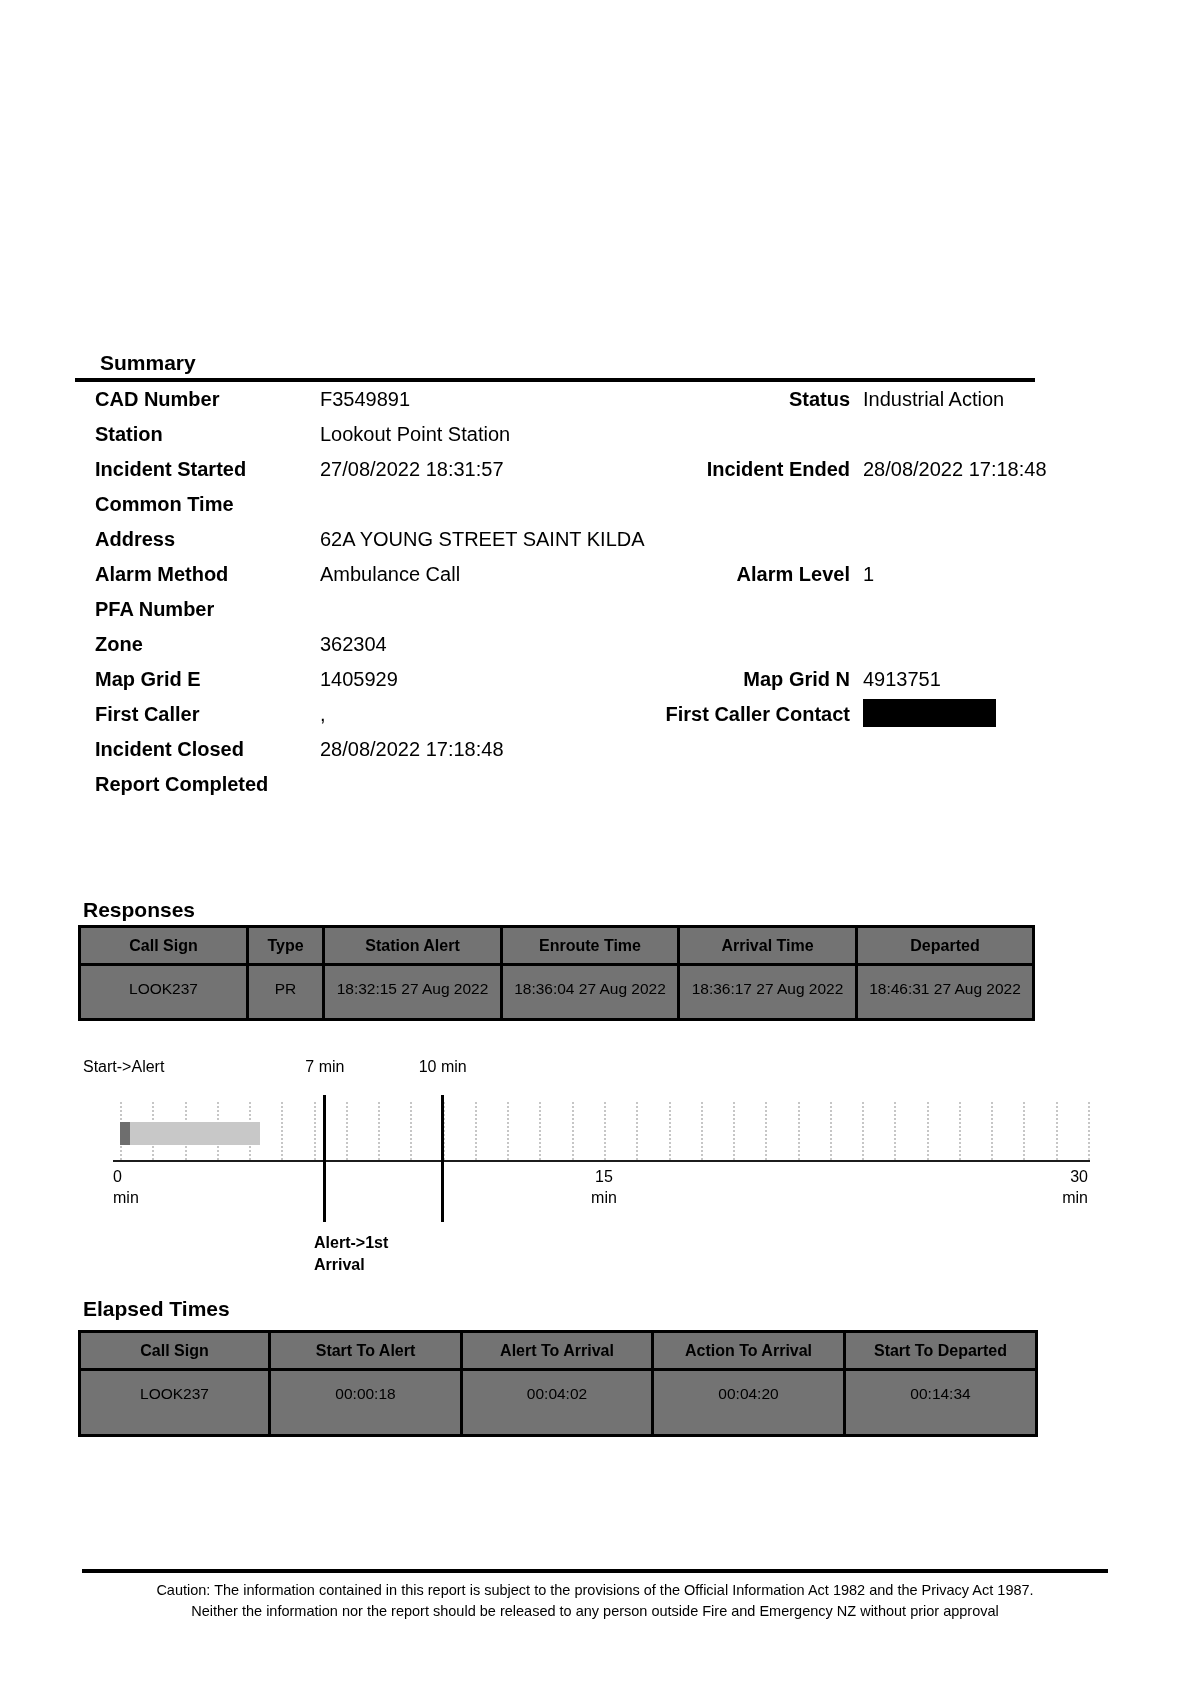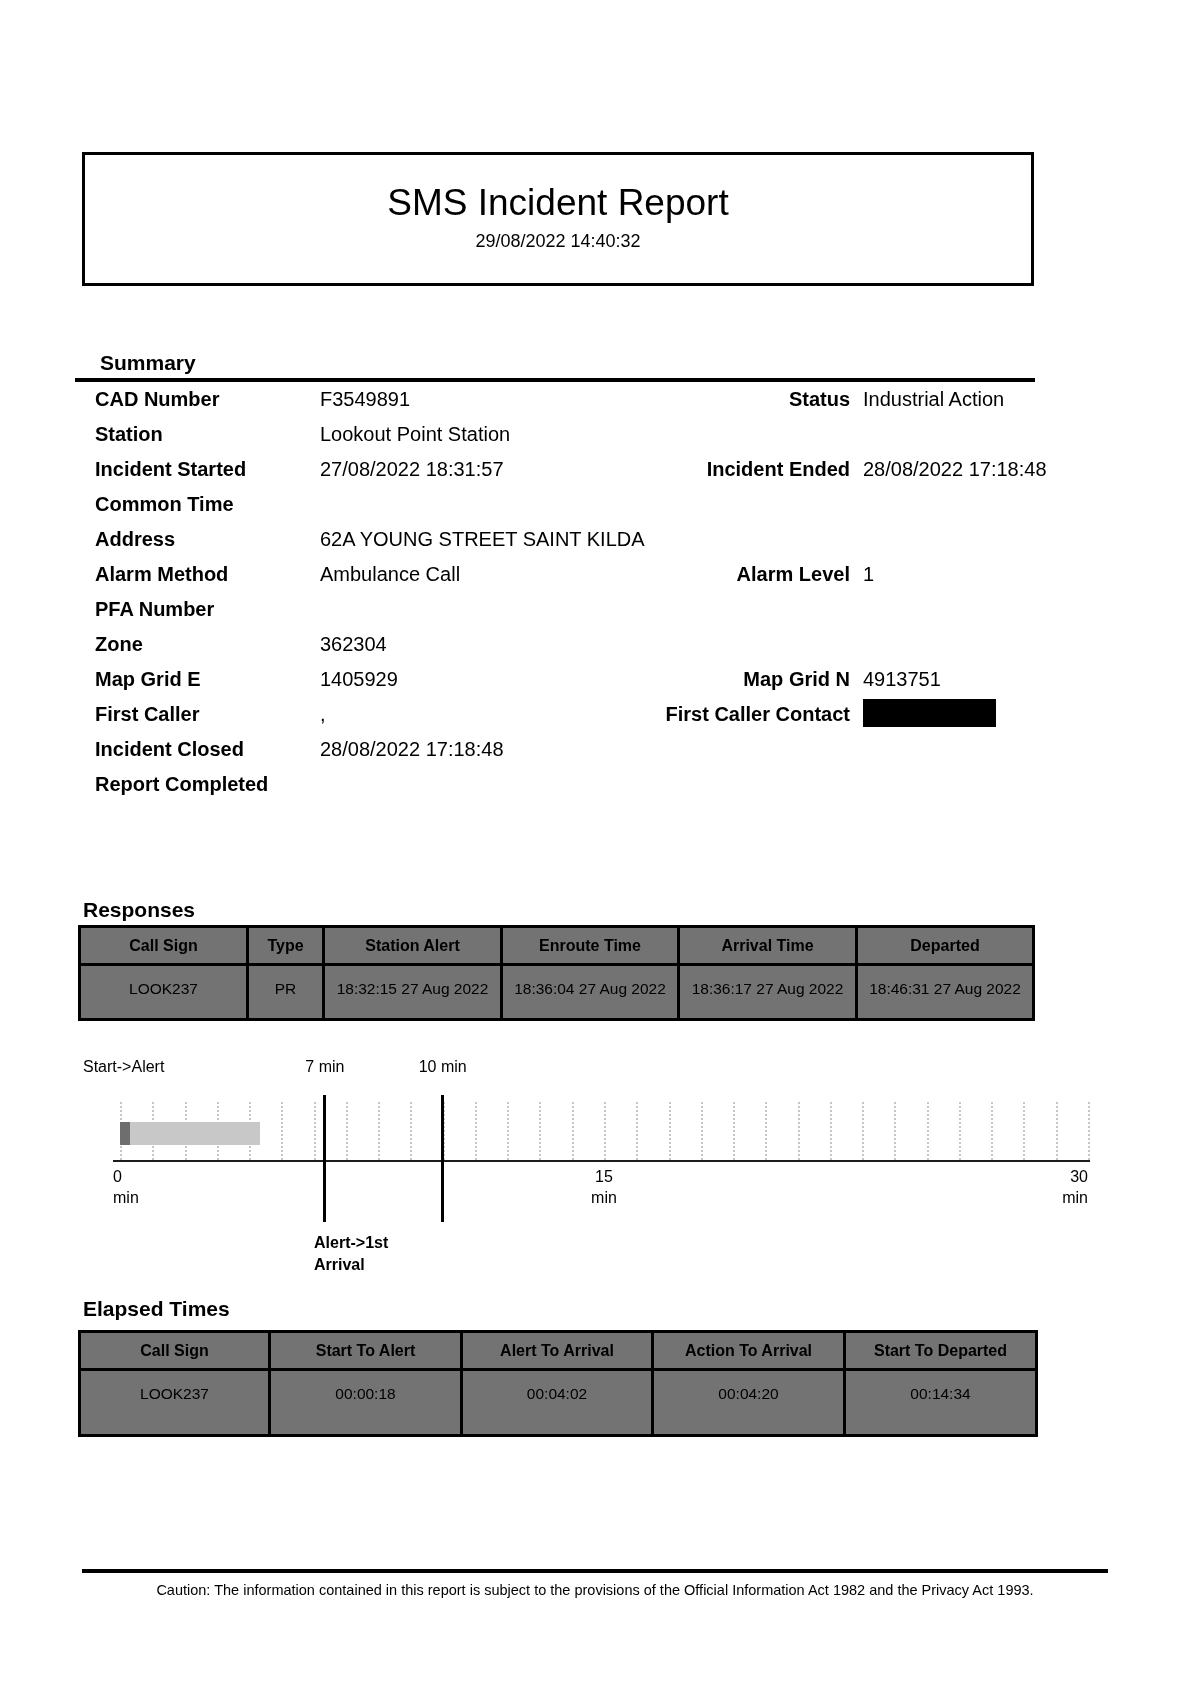--- a/index.html
+++ b/index.html
@@ -55,24 +55,20 @@
 
   
   .footer-text { position:absolute; left:75px; top:1580px; width:1040px;
                  text-align:center; font-size:14.5px; line-height:21px; }
 </style>
 </head>
 <body>
 
 <div class="page">
 
-  <div class="title-box">
-    <div class="report-title">SMS Incident Report</div>
-    <div class="report-subtitle">29/08/2022 14:40:32</div>
-  </div>
 
   <div class="section-heading" style="left:100px; top:351px;">Summary</div>
   <div class="rule" style="left:75px; top:378px; width:960px; height:4px;"></div>
 
   <div class="summary-rows">
     <div class="srow">
       <span class="slabel">CAD Number</span>
       <span class="svalue">F3549891</span>
       <span class="srlabel">Status</span>
       <span class="srvalue">Industrial Action</span>
@@ -241,16 +237,17 @@
       <td>00:00:18</td>
       <td>00:04:02</td>
       <td>00:04:20</td>
       <td>00:14:34</td>
     </tr>
   </tbody>
     </table>
 
   <div class="rule" style="left:82px; top:1569px; width:1026px; height:4px;"></div>
   <div class="footer-text">
-    <div>Caution: The information contained in this report is subject to the provisions of the Official Information Act 1982 and the Privacy Act 1993.</div>
+    <div>Caution: The information contained in this report is subject to the provisions of the Official Information Act 1982 and the Privacy Act 1987.</div>
+    <div>Neither the information nor the report should be released to any person outside Fire and Emergency NZ without prior approval</div>
   </div>
 
 </div>
 
 </body></html>

